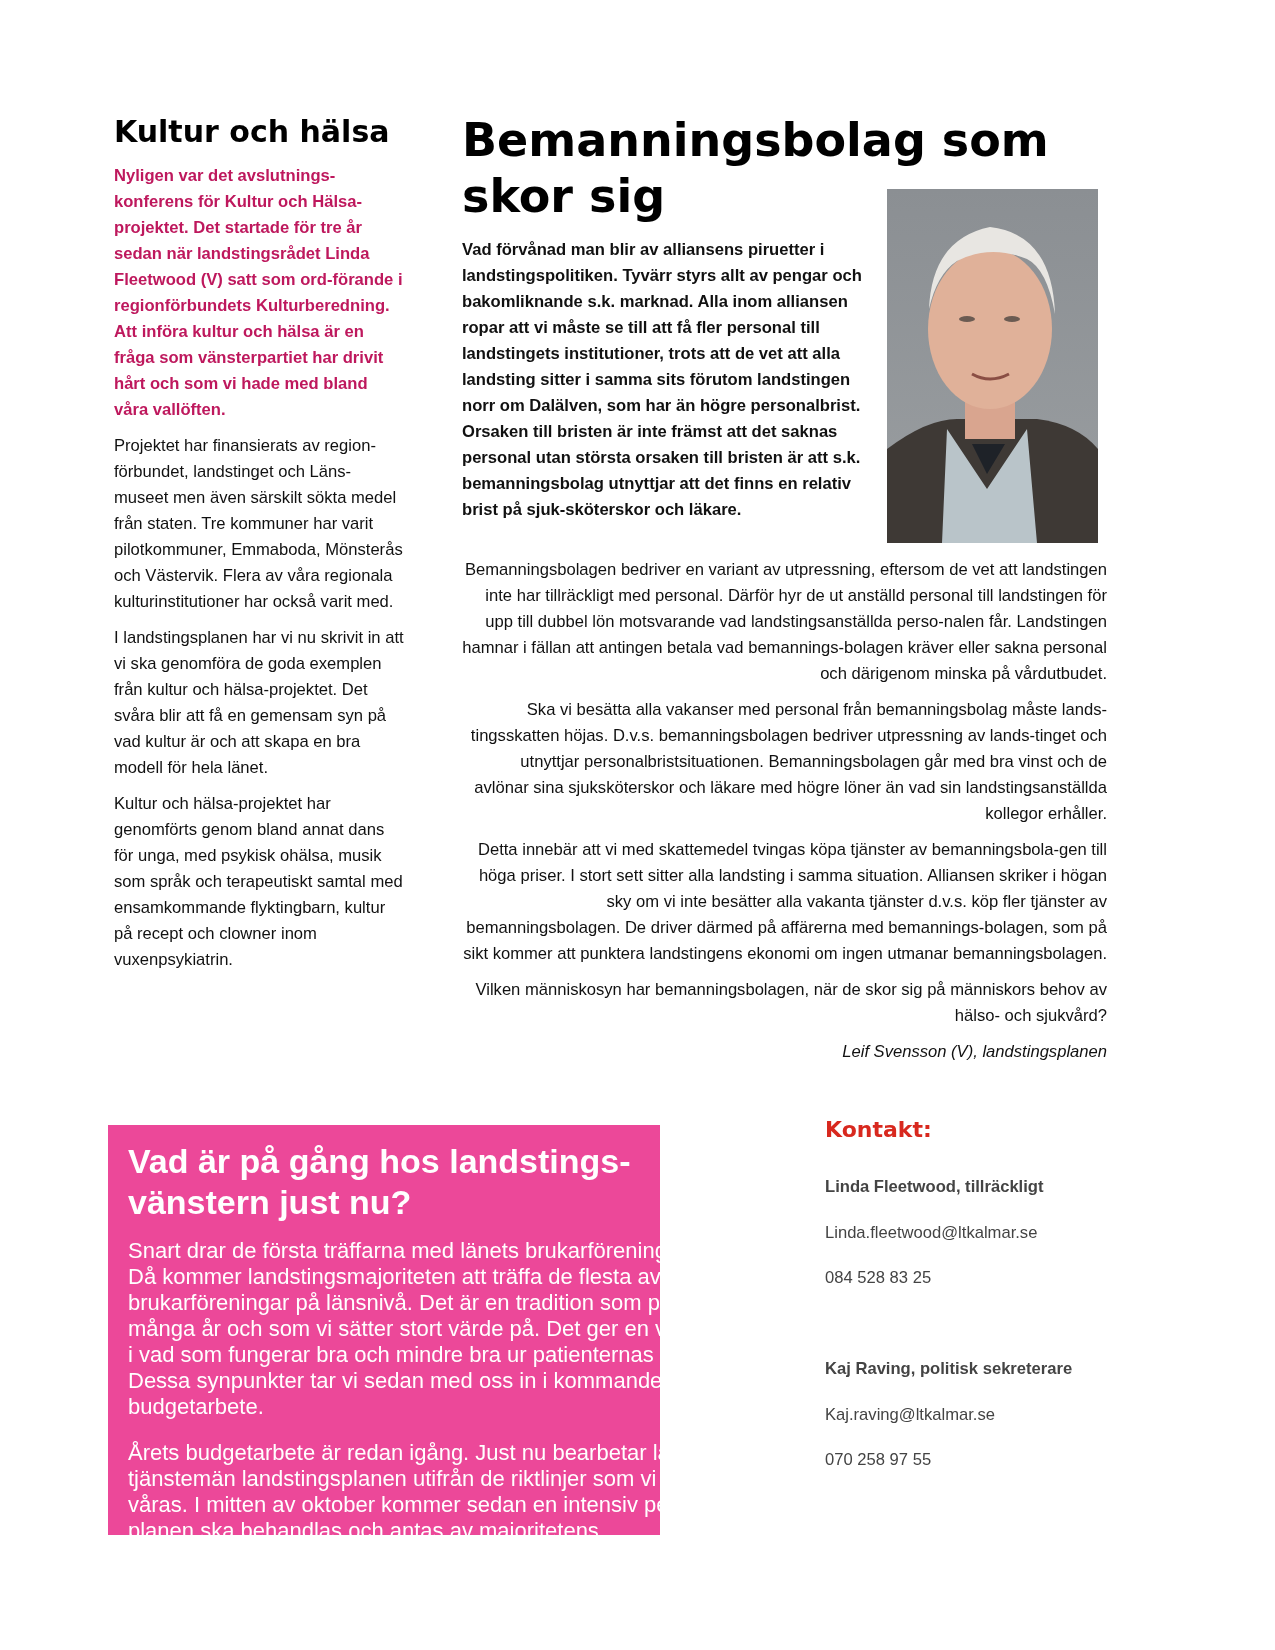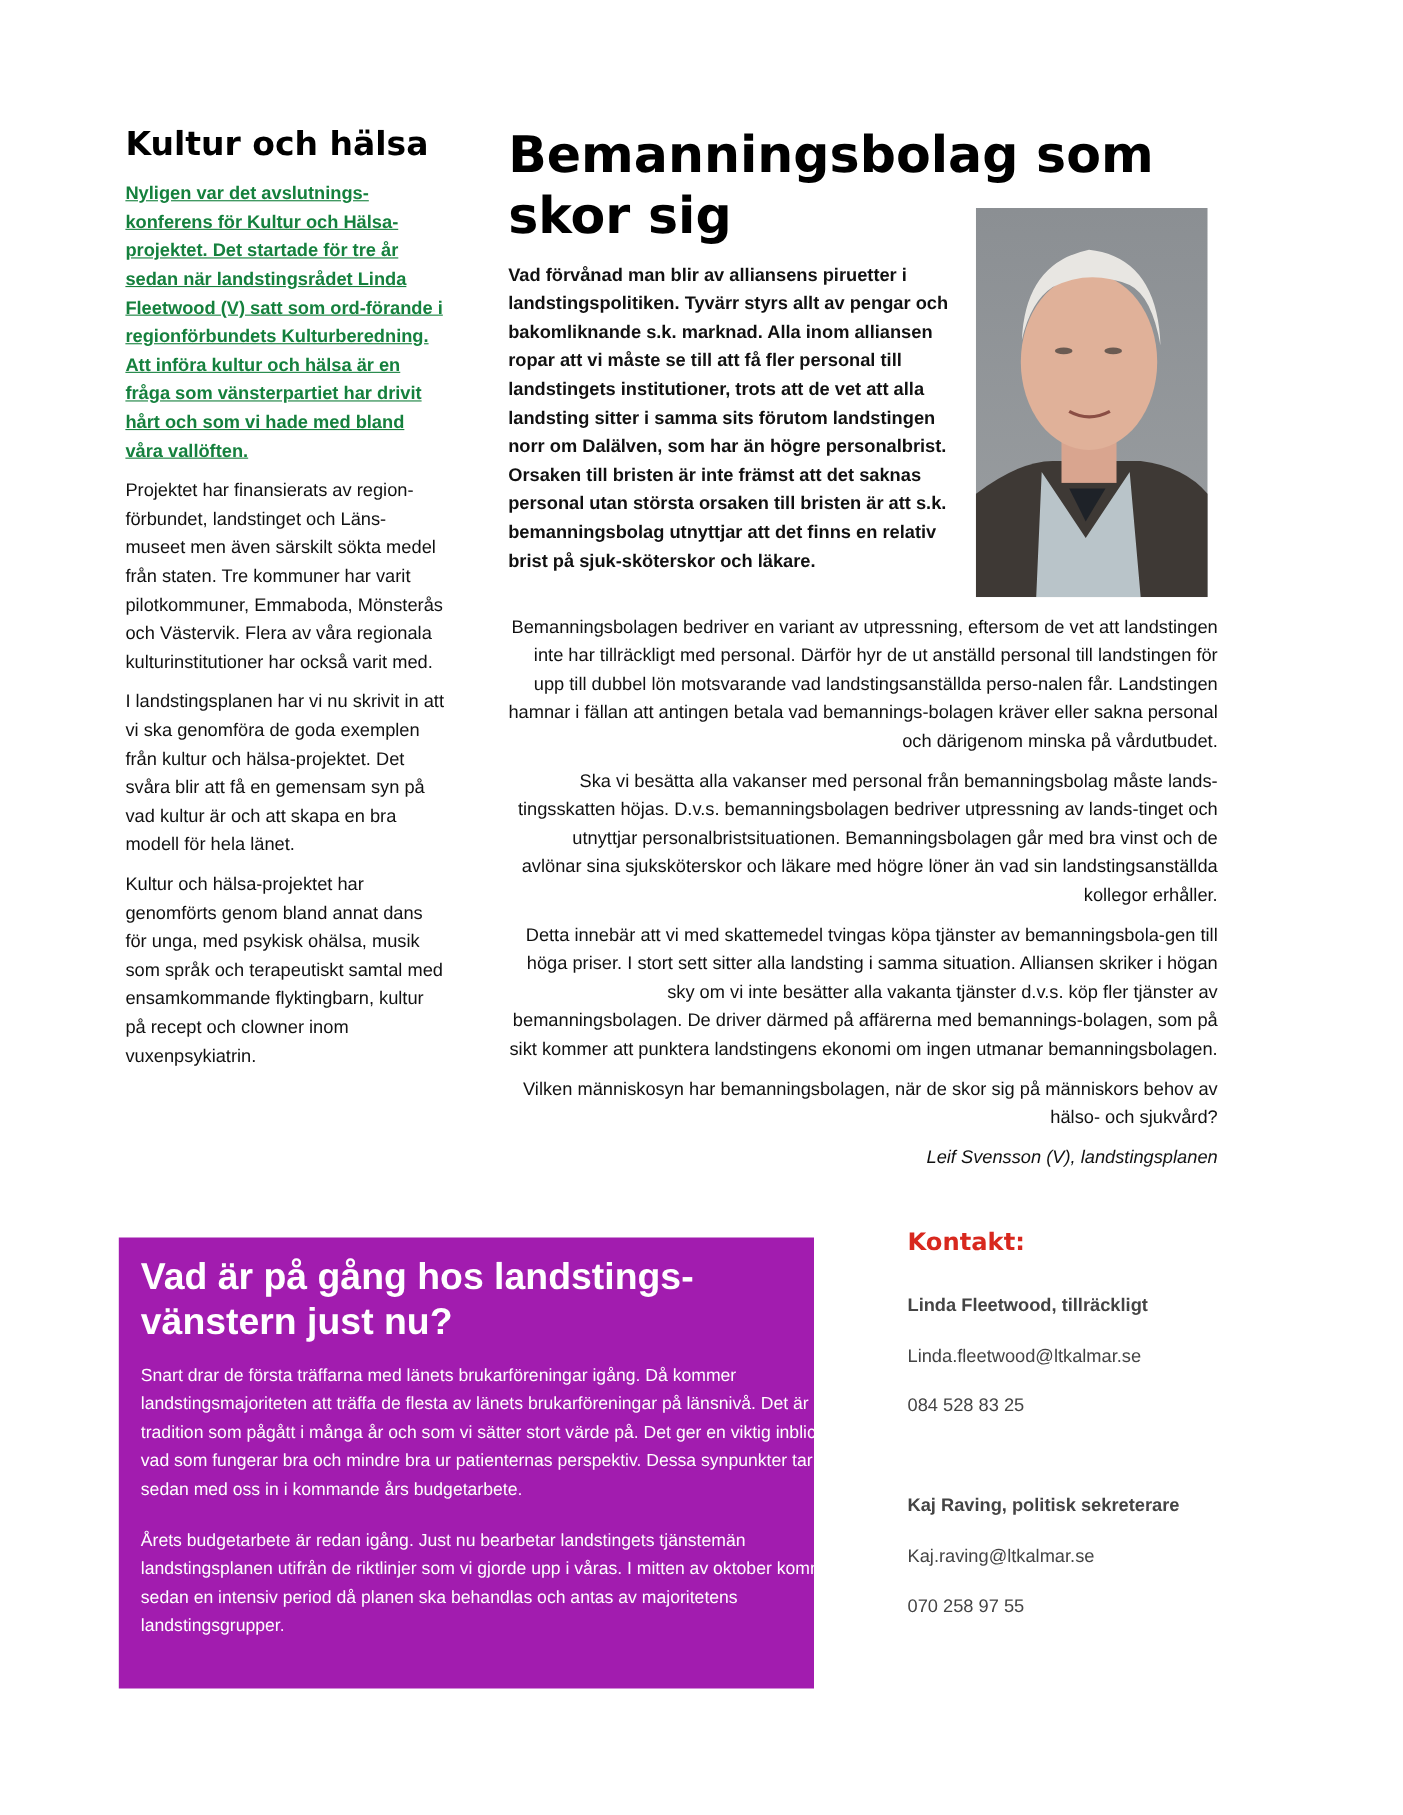--- a/index.html
+++ b/index.html
@@ -3,32 +3,32 @@
 <meta charset="utf-8">
 <style>
   html, body { margin: 0; padding: 0; background: #ffffff; }
   body { width: 1275px; height: 1650px; position: relative; overflow: hidden;
          font-family: "Liberation Sans", sans-serif; color: #111; }
   .abs { position: absolute; }
   .h-left { left: 114px; top: 114px; font-family: "DejaVu Sans", sans-serif; font-weight: bold;
             font-size: 30px; letter-spacing: 0px; margin: 0; color: #000; }
   .col-left { left: 114px; top: 163px; width: 290px; font-size: 16.6px; line-height: 26px; }
   .col-left p { margin: 0 0 10px 0; }
-  .col-left p.lead { font-weight: bold; color: #15803d; text-decoration: underline; }
+  .col-left p.lead { font-weight: bold; color: #be185d; }
   .h-main { left: 462px; top: 112px; width: 640px; font-family: "DejaVu Sans", sans-serif;
             font-weight: bold; font-size: 46px; line-height: 56px; margin: 0; color: #000; }
   .photo { left: 887px; top: 189px; width: 211px; height: 354px; overflow: hidden; }
   .main-lead { left: 462px; top: 237px; width: 412px; font-weight: bold; font-size: 16.6px; line-height: 26px; margin:0; }
   .main-body { left: 462px; top: 557px; width: 645px; font-size: 16.6px; line-height: 26px; }
   .main-body p { margin: 0 0 10px 0; text-align: right; }
   .main-body p.sig { font-style: italic; margin-top: 2px; }
-  .redbox { left: 108px; top: 1125px; width: 632px; height: 410px; background: #a21caf; color: #fff; }
+  .redbox { left: 108px; top: 1125px; width: 552px; height: 410px; background: #ec4899; color: #fff; }
   .redbox h2 { margin: 0; position: absolute; left: 20px; top: 16px; width: 640px;
                font-family: "Liberation Sans", sans-serif; font-weight: bold; font-size: 34px; line-height: 41px; }
-  .redbox .txt { position: absolute; left: 20px; top: 113px; width: 650px; font-size: 16px; line-height: 26px; color: #fff; }
+  .redbox .txt { position: absolute; left: 20px; top: 113px; width: 650px; font-size: 22px; line-height: 26px; color: #fff; }
   .redbox .txt p { margin: 0 0 20px 0; }
   .contact { left: 825px; top: 1117px; width: 300px; color: #444; font-size: 16.6px; }
   .contact h3 { margin: 0; font-family: "DejaVu Sans", sans-serif; font-weight: bold; font-size: 22px; color: #d8281e; }
   .contact .item { position: absolute; left: 0; white-space: nowrap; }
   .contact .name { font-weight: bold; }
 </style>
 </head>
 <body>
 
 <h1 class="abs h-left">Kultur och hälsa</h1>

